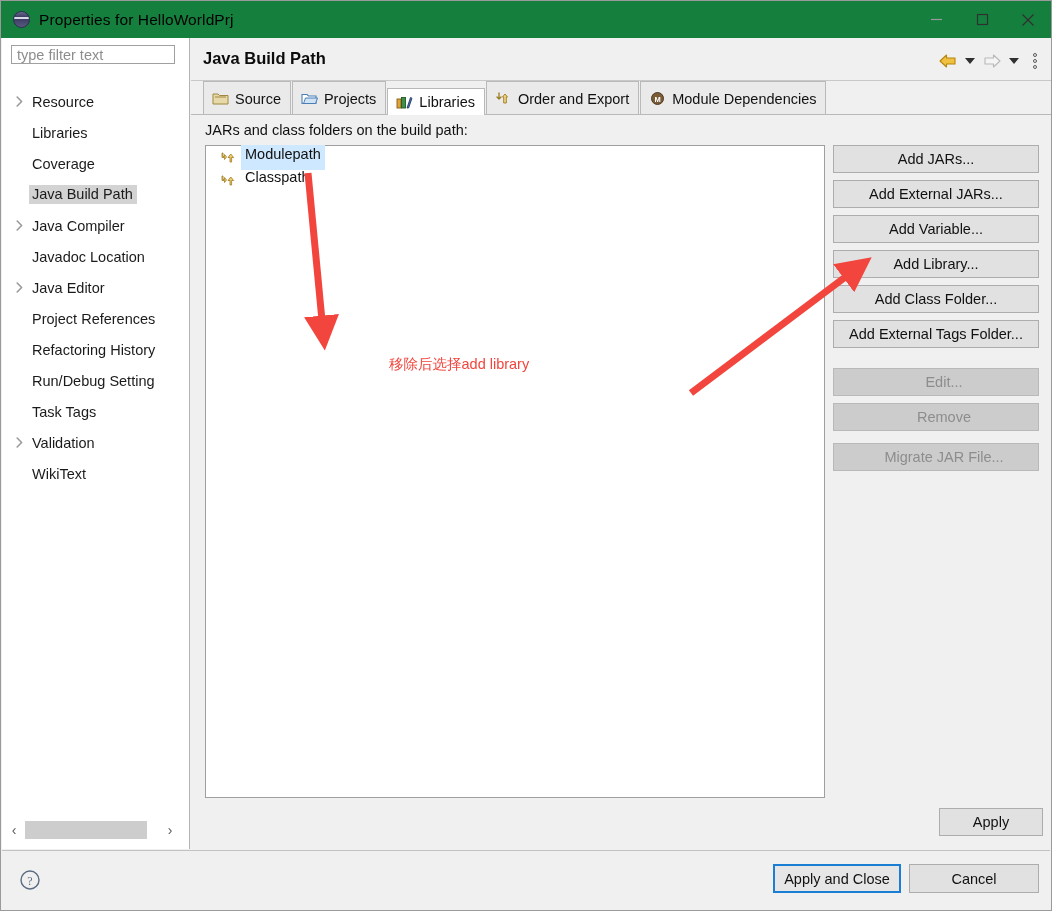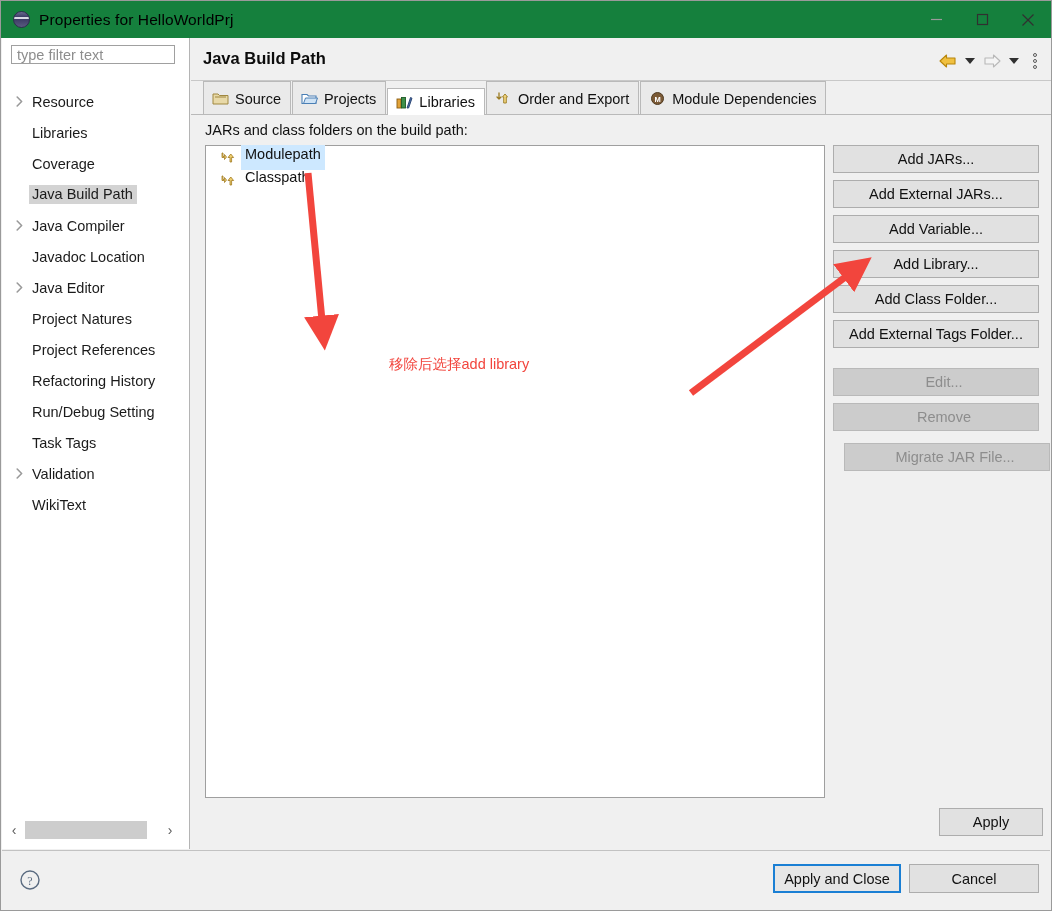--- a/index.html
+++ b/index.html
@@ -184,21 +184,21 @@
     margin-bottom: 7px;
     white-space: nowrap;
   }
   .btn.disabled {
     background: #cccccc;
     border-color: #b9b9b9;
     color: #8d8d8d;
     padding-left: 16px;
   }
   .btn.gap-top { margin-top: 20px; }
-  .btn.gap-top2 { margin-top: 12px; margin-left: 11px; }
+  .btn.gap-top2 { margin-top: 12px; }
 
   
   .apply-btn {
     position: absolute; left: 748px; top: 770px;
     width: 104px; height: 28px;
     display: flex; align-items: center; justify-content: center;
     font-size: 14.5px; color: #111;
     background: #e1e1e1; border: 1px solid #adadad;
   }
 
@@ -320,28 +320,20 @@
           </span>
           <span class="tree-label">Javadoc Location</span>
         </div>
         <div class="tree-item">
           <span class="tree-arrow">
             <svg width="7" height="11" viewBox="0 0 7 11">
               <path d="M1.2 1 L5.6 5.5 L1.2 10" fill="none" stroke="#9a9a9a" stroke-width="1.6" stroke-linecap="round" stroke-linejoin="round"></path>
             </svg>
           </span>
           <span class="tree-label">Java Editor</span>
-        </div>
-        <div class="tree-item">
-          <span class="tree-arrow empty">
-            <svg width="7" height="11" viewBox="0 0 7 11">
-              <path d="M1.2 1 L5.6 5.5 L1.2 10" fill="none" stroke="#9a9a9a" stroke-width="1.6" stroke-linecap="round" stroke-linejoin="round"></path>
-            </svg>
-          </span>
-          <span class="tree-label">Project Natures</span>
         </div>
         <div class="tree-item">
           <span class="tree-arrow empty">
             <svg width="7" height="11" viewBox="0 0 7 11">
               <path d="M1.2 1 L5.6 5.5 L1.2 10" fill="none" stroke="#9a9a9a" stroke-width="1.6" stroke-linecap="round" stroke-linejoin="round"></path>
             </svg>
           </span>
           <span class="tree-label">Project References</span>
         </div>
         <div class="tree-item">

